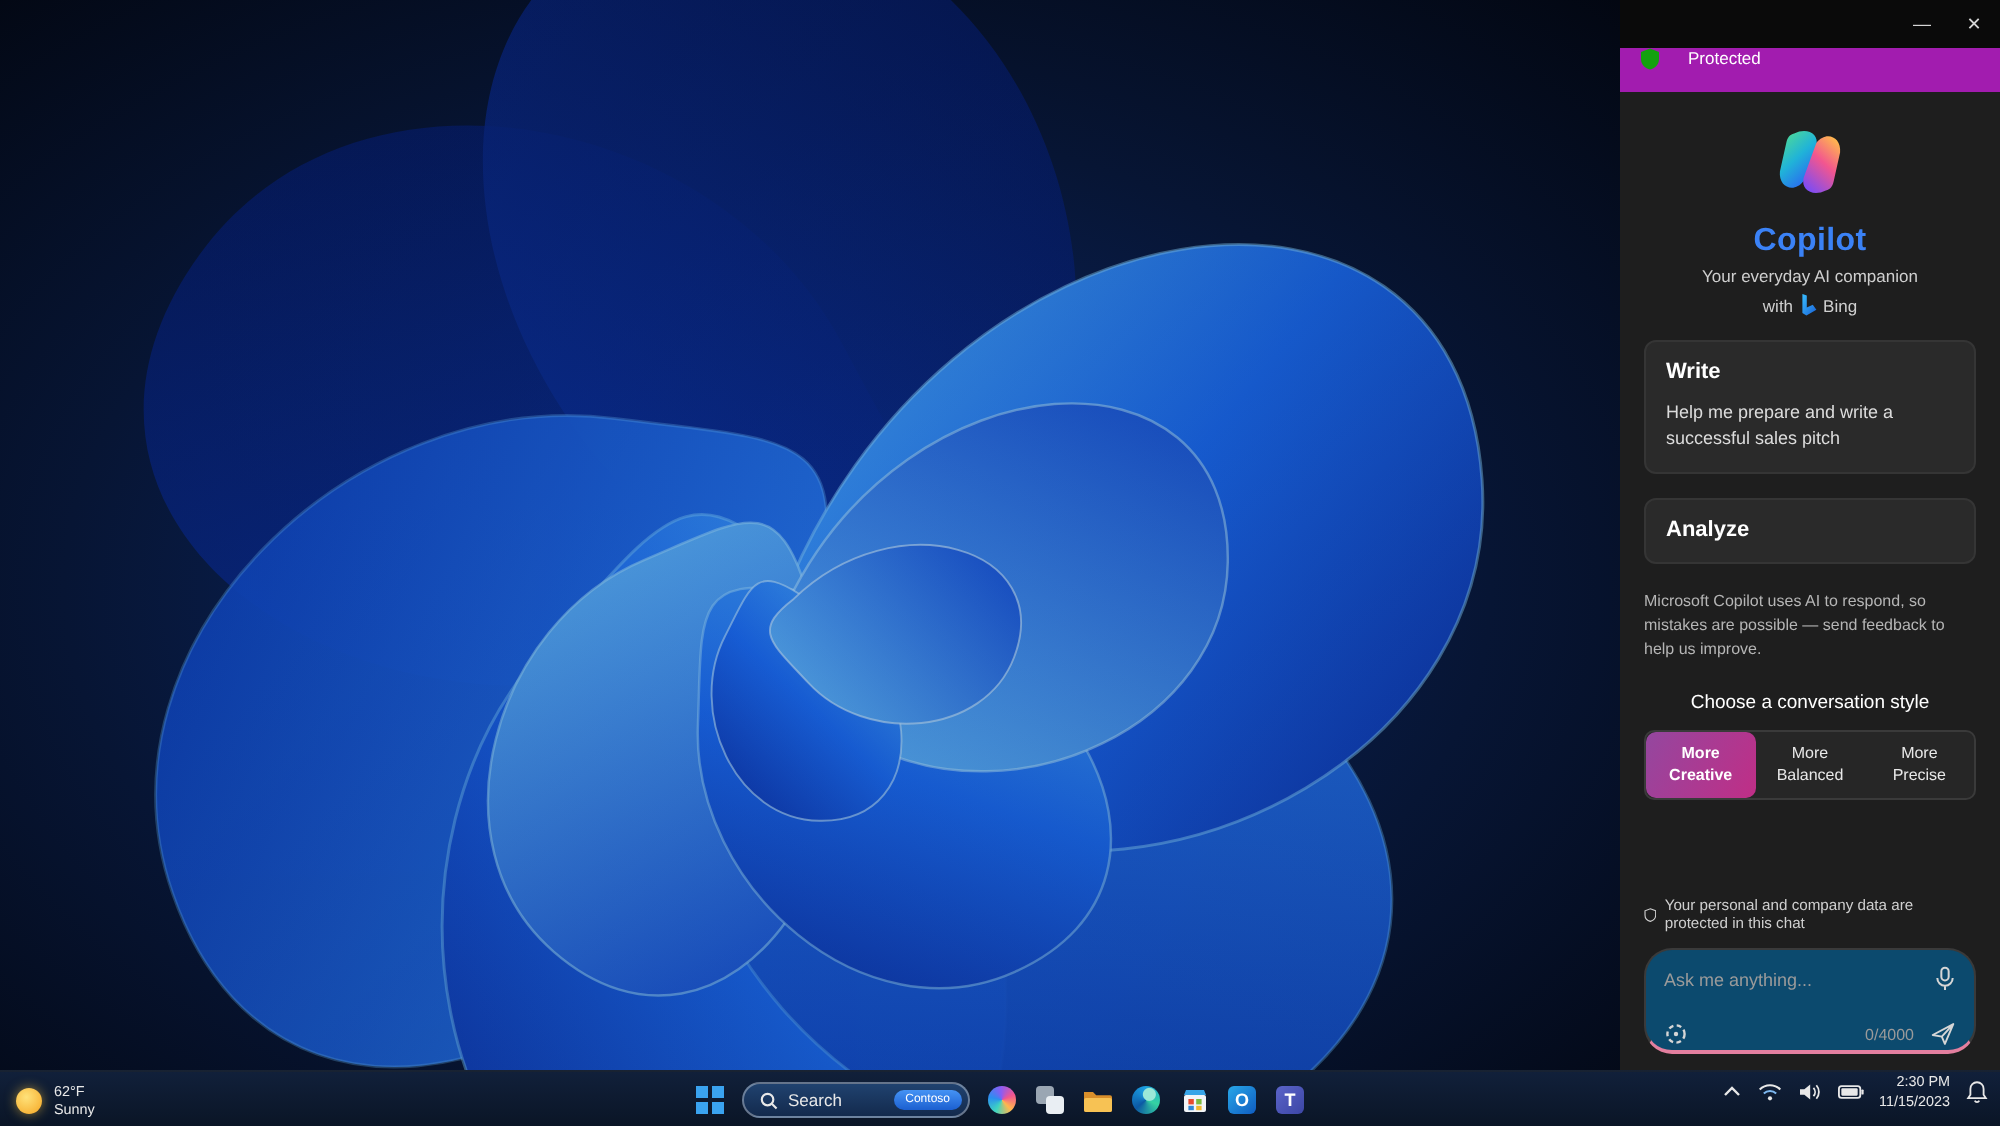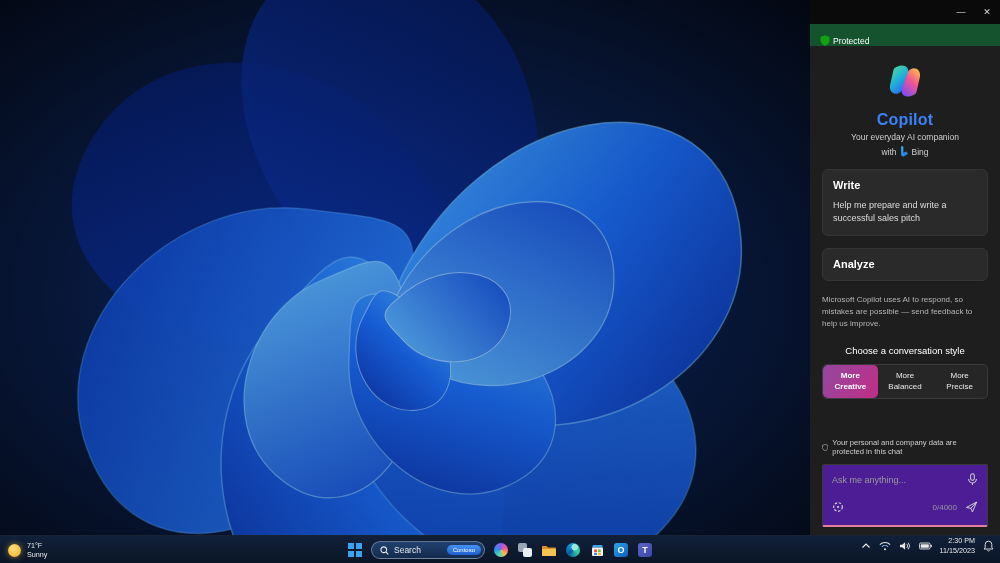--- a/index.html
+++ b/index.html
@@ -7,21 +7,21 @@
   .screen { position:relative; width:1000px; height:563px; overflow:hidden; background:#05080f; }
 
   
   .desktop { position:absolute; left:0; top:0; width:810px; height:535px; overflow:hidden; }
   .desktop svg { display:block; width:100%; height:100%; }
 
   
   .panel { position:absolute; left:810px; top:0; width:190px; height:535px; background:#1e1e1e; display:flex; flex-direction:column; }
   .titlebar { height:24px; background:#0a0a0a; display:flex; justify-content:flex-end; align-items:center; flex:0 0 auto; }
   .tb-btn { width:26px; height:20px; display:flex; align-items:center; justify-content:center; color:#d6d6d6; font-size:9px; cursor:default; }
-  .protected-row { height:22px; background:#14532d; display:flex; align-items:flex-end; gap:3px; padding:0 10px; flex:0 0 auto; }
+  .protected-row { height:22px; background:#a21caf; display:flex; align-items:flex-start; gap:14px; padding:0 10px; flex:0 0 auto; }
   .protected-row span { color:#ffffff; font-size:8.5px; }
   .panel-body { flex:1; display:flex; flex-direction:column; padding:8px 12px 8px; min-height:0; }
 
   .brand { text-align:center; margin-top:8px; }
   .brand h1 { color:#3b82f6; font-size:16px; font-weight:bold; margin:7px 0 3px; letter-spacing:.2px; }
   .brand .subtitle { color:#cfcfcf; font-size:8.5px; }
   .with-bing { display:flex; align-items:center; justify-content:center; gap:3px; margin-top:4px; color:#cfcfcf; font-size:8.5px; }
 
   .card { background:#2a2a2a; border:1px solid #353535; border-radius:6px; padding:9px 10px 10px; margin-top:12px; }
   .card-title { color:#fff; font-size:11px; font-weight:bold; }
@@ -34,21 +34,21 @@
 
   .style-label { text-align:center; color:#fff; font-size:9.5px; margin-top:15px; }
   .segmented { display:flex; margin-top:8px; background:#262626; border:1px solid #3a3a3a; border-radius:5px; overflow:hidden; }
   .segment { flex:1; text-align:center; padding:5px 0 6px; color:#e8e8e8; font-size:8px; line-height:1.4; }
   .segment.selected { background:linear-gradient(120deg,#94479f 0%, #c02e86 100%); border-radius:5px; font-weight:bold; color:#fff; }
 
   .flex-spacer { flex:1; }
 
   .privacy-note { display:flex; align-items:center; justify-content:flex-end; gap:4px; color:#cfcfcf; font-size:7.6px; margin-bottom:8px; }
 
-  .composer { background:#4c1d95; border:1px solid #3a3a3a; border-bottom:2px solid #e37f9f; border-radius:2px; padding:8px 9px 12px; flex:0 0 auto; }
+  .composer { background:#0c4a6e; border:1px solid #3a3a3a; border-bottom:2px solid #e37f9f; border-radius:14px; padding:8px 9px 2px; flex:0 0 auto; }
   .composer-row1 { display:flex; align-items:center; gap:6px; }
   .composer input { flex:1; background:transparent; border:none; outline:none; color:#e8e8e8; font-size:9px; font-family:"Liberation Sans", sans-serif; }
   .composer input::placeholder { color:#9a9a9a; }
   .composer-row2 { display:flex; align-items:center; gap:8px; margin-top:15px; }
   .char-counter { color:#9a9a9a; font-size:8px; margin-left:auto; }
 
   
   .taskbar { position:absolute; left:0; bottom:0; width:1000px; height:28px; background:linear-gradient(180deg,#11203a 0%, #0a1526 100%); border-top:1px solid rgba(255,255,255,.06); }
   .weather { position:absolute; left:8px; top:0; height:28px; display:flex; align-items:center; gap:6px; }
   .sun { width:13px; height:13px; border-radius:50%; background:radial-gradient(circle at 40% 35%, #ffe27a, #f5a623); box-shadow:0 0 6px rgba(255,200,60,.55); }
@@ -235,21 +235,21 @@
       </div>
 
     </div>
   </div>
 
   <div class="taskbar">
 
     <div class="weather">
       <div class="sun"></div>
       <div class="weather-text">
-        <div>71°F</div>
+        <div>62°F</div>
         <div>Sunny</div>
       </div>
     </div>
 
     <div class="tb-center">
       <div class="tb-icon">
         <div class="start">
             <span></span>
             <span></span>
             <span></span>

